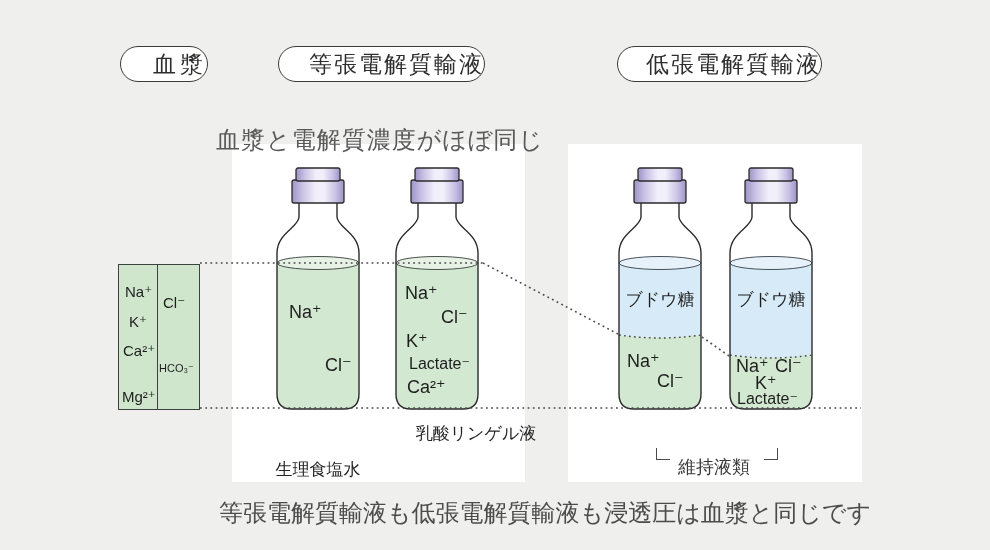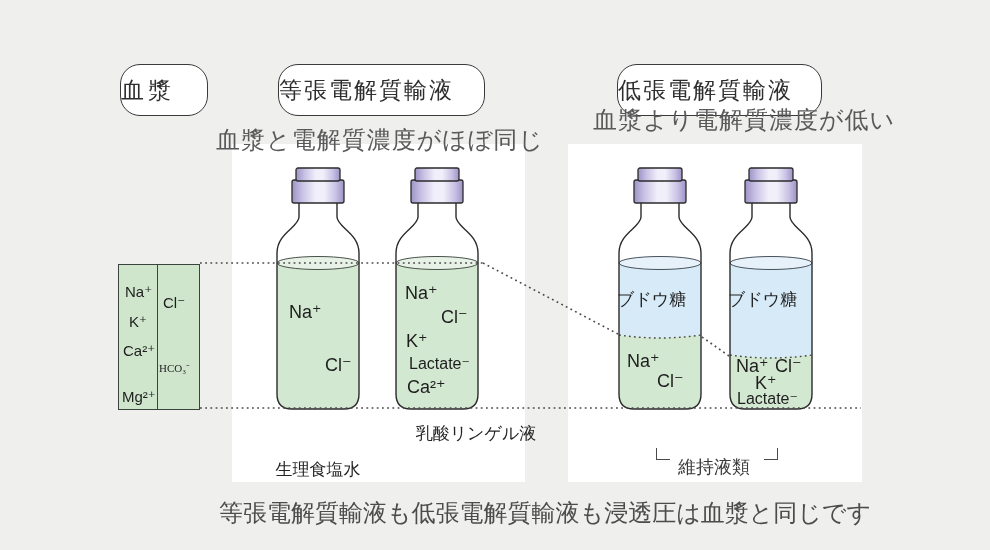--- a/index.html
+++ b/index.html
@@ -4,36 +4,36 @@
 <style>
   html,body { margin:0; padding:0; }
   .stage {
     position:relative; width:990px; height:550px;
     background:#efefee; overflow:hidden;
     font-family:"Liberation Sans","DejaVu Sans",sans-serif;
     color:#2e2e2e;
   }
   .panel { position:absolute; background:#ffffff; }
   .pill {
-    position:absolute; height:52px; box-sizing:border-box;
+    position:absolute; height:36px; box-sizing:border-box;
     border:1.6px solid #3a3a3a; border-radius:20px; background:#ffffff;
-    display:flex; align-items:center; justify-content:flex-start;
-    font-size:23px; letter-spacing:2px; color:#2e2e2e; white-space:nowrap;margin-top:18px;
+    display:flex; align-items:center; justify-content:flex-end;
+    font-size:23px; letter-spacing:2px; color:#2e2e2e; white-space:nowrap;
   }
   .note { position:absolute; font-size:24px; letter-spacing:1px; color:#595959; white-space:nowrap; transform:translateX(-50%); }
   .plasma-box { position:absolute; left:118px; top:264px; width:82px; height:146px;
     background:#cfe6cd; border:1.6px solid #3c433e; box-sizing:border-box; }
   .plasma-divider { position:absolute; left:37.5px; top:0; bottom:0; width:1.4px; background:#3c433e; }
   .pion { position:absolute; font-size:15px; line-height:1.1; color:#1e1e1e; white-space:nowrap; }
-  .pion.small { font-size:11px;font-family:Liberation Serif, serif; }
+  .pion.small { font-size:11px; }
   .bottle { position:absolute; width:86px; height:244px; }
   .bottle svg { position:absolute; left:0; top:0; }
   .ion { position:absolute; font-size:18px; line-height:1; color:#1e1e1e; white-space:nowrap; }
   .ion.small { font-size:16px; }
-  .glucose { position:absolute; left:0; right:0; text-align:left; font-size:17px; color:#1e1e1e; }
+  .glucose { position:absolute; left:0; right:0; text-align:center; font-size:17px; color:#1e1e1e; }
   .blabel { position:absolute; font-size:17px; color:#242424; white-space:nowrap; transform:translateX(-50%); }
   .group-label { position:absolute; font-size:18px; color:#3a3a3a; white-space:nowrap; transform:translateX(-50%); }
   .corner-l { position:absolute; width:13px; height:11px;
     border-left:1.5px solid #4a4a4a; border-bottom:1.5px solid #4a4a4a; }
   .corner-r { position:absolute; width:13px; height:11px;
     border-right:1.5px solid #4a4a4a; border-bottom:1.5px solid #4a4a4a; }
   .caption { position:absolute; left:100px; width:890px; top:497px; text-align:center;
     font-size:24px; color:#4c4c4c; white-space:nowrap; }
   .overlay { position:absolute; left:0; top:0; pointer-events:none; }
 </style>
@@ -62,21 +62,20 @@
     <span>血漿</span>
   </div>
   <div class="pill" style="left:278px; top:46px; width:207px;">
     <span>等張電解質輸液</span>
   </div>
   <div class="pill" style="left:617px; top:46px; width:205px;">
     <span>低張電解質輸液</span>
   </div>
 
   <div class="note" style="left:380px; top:104px;margin-top:20px;">血漿と電解質濃度がほぼ同じ</div>
-  <div class="note" style="left:744px; top:104px;">血漿より電解質濃度が低い</div>
 
   <div class="plasma-box">
     <div class="plasma-divider"></div>
     <span class="pion" style="left:6px;  top:19px;">Na⁺</span>
     <span class="pion" style="left:10px; top:49px;">K⁺</span>
     <span class="pion" style="left:4px;  top:78px;">Ca²⁺</span>
     <span class="pion" style="left:3px;  top:124px;">Mg²⁺</span>
     <span class="pion" style="left:44px; top:30px;">Cl⁻</span>
     <span class="pion small" style="left:40px; top:97px;">HCO₃⁻</span>
   </div>

